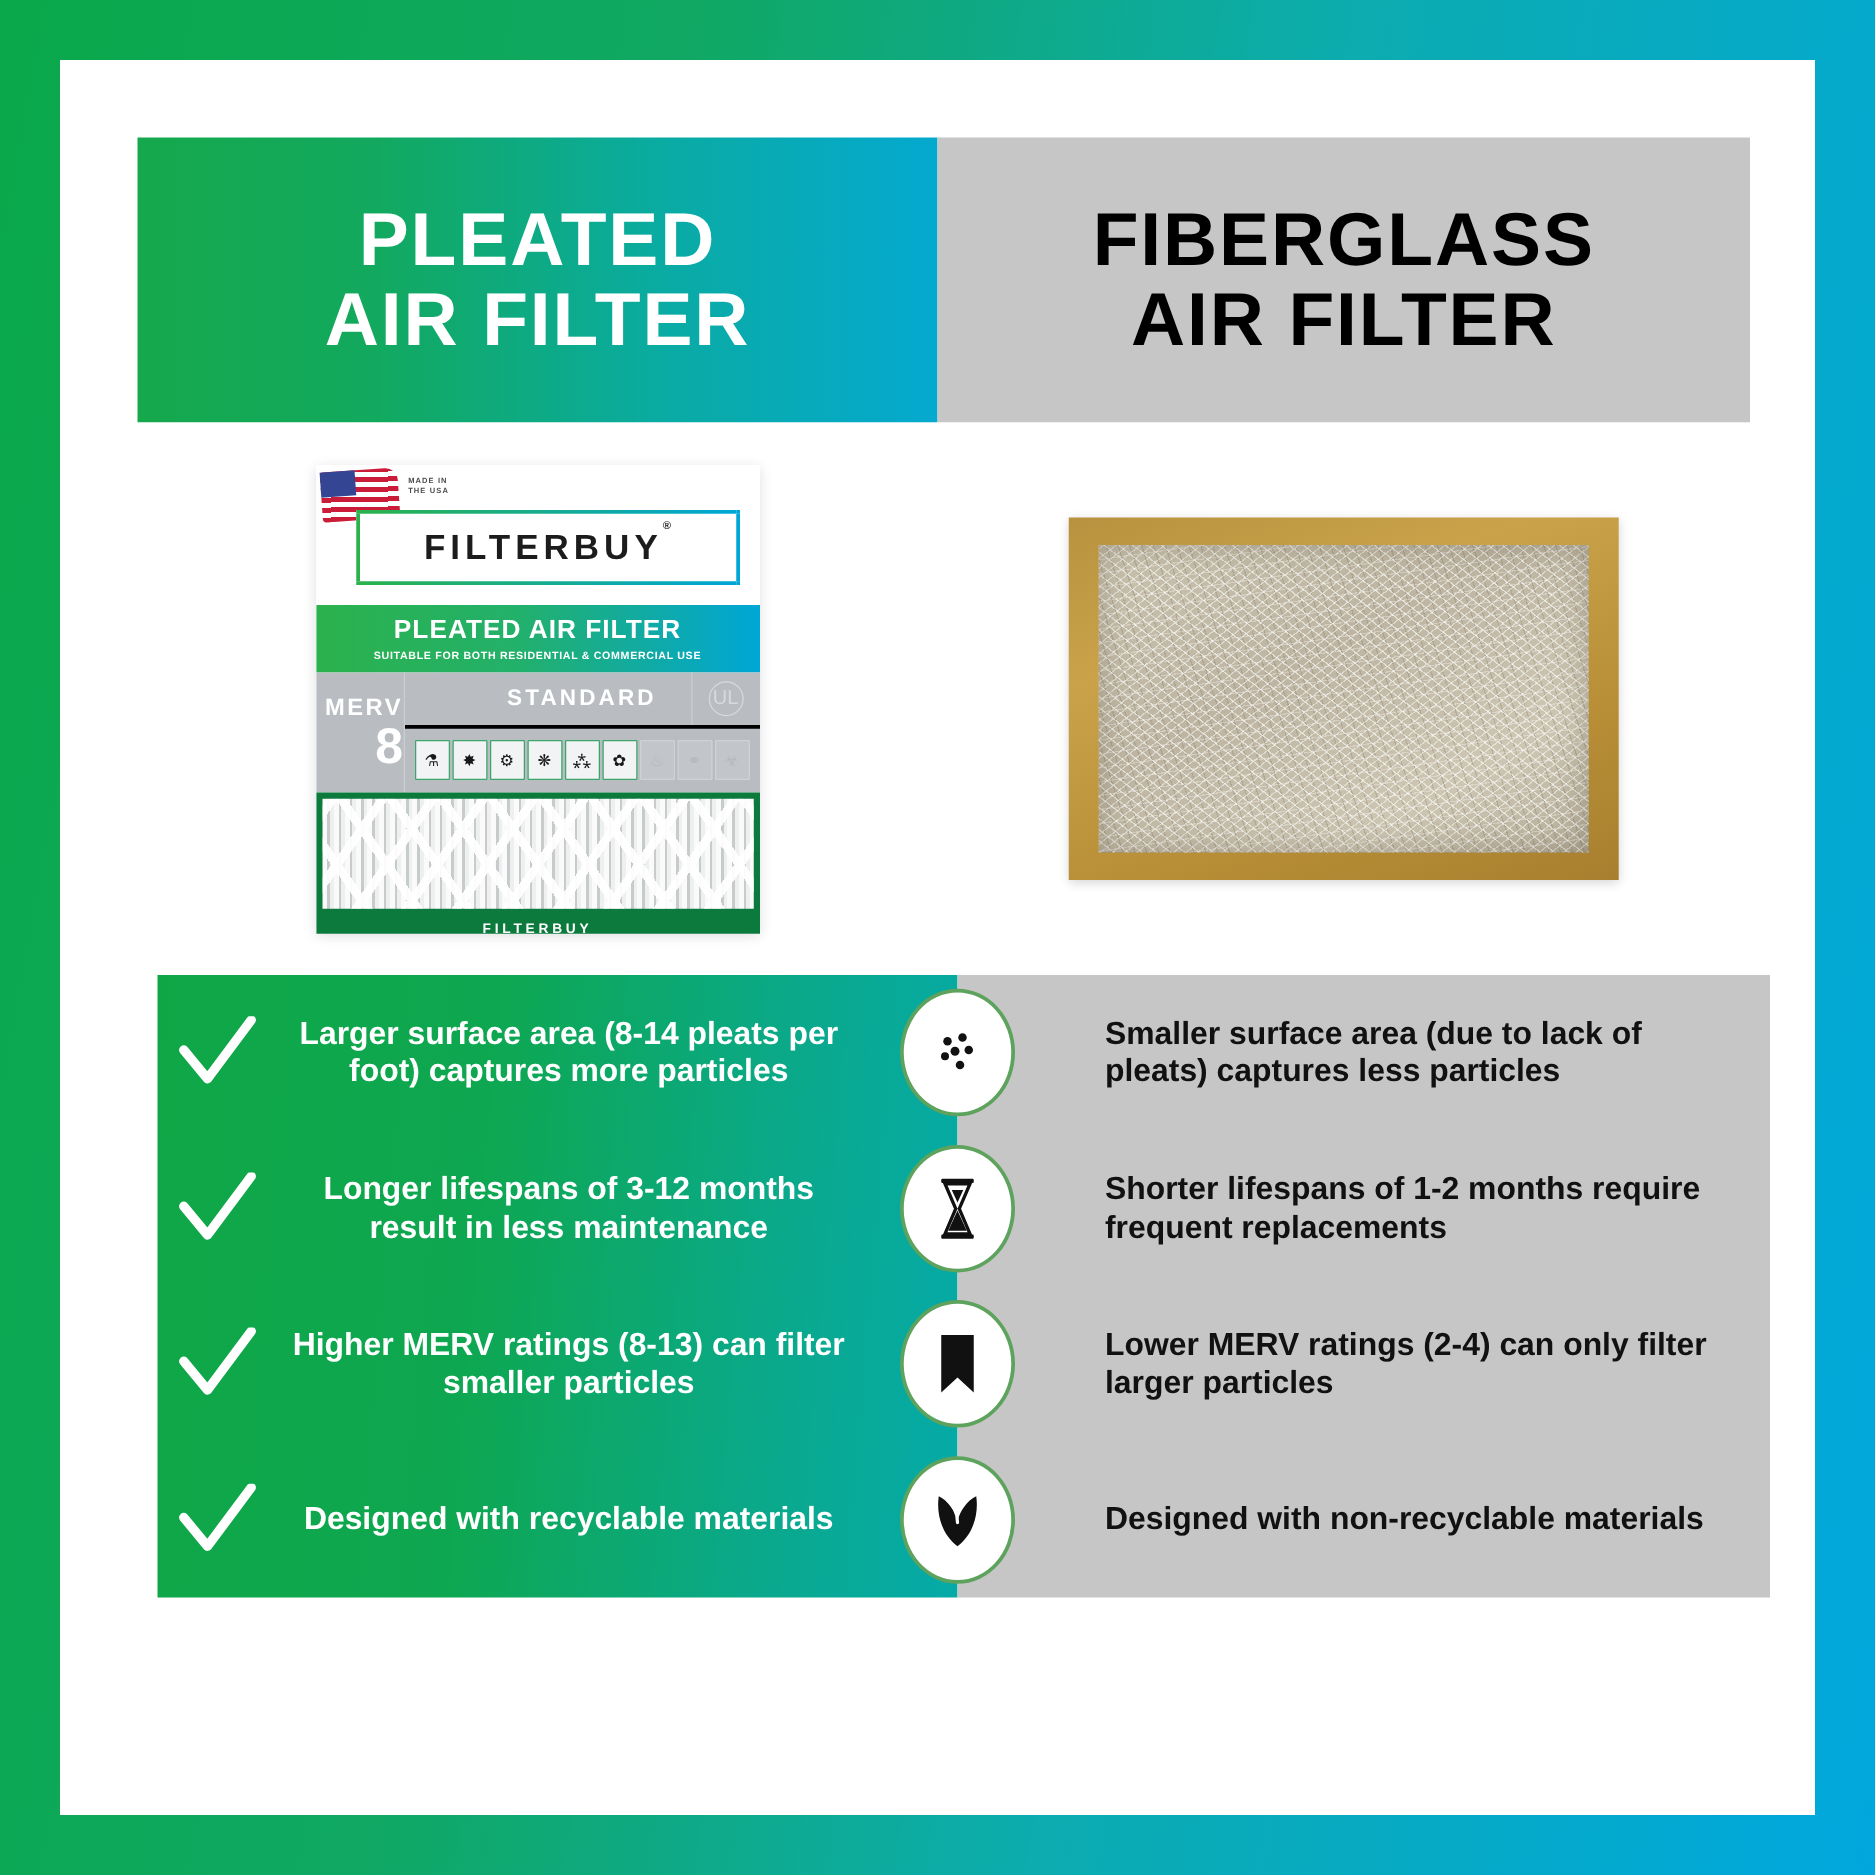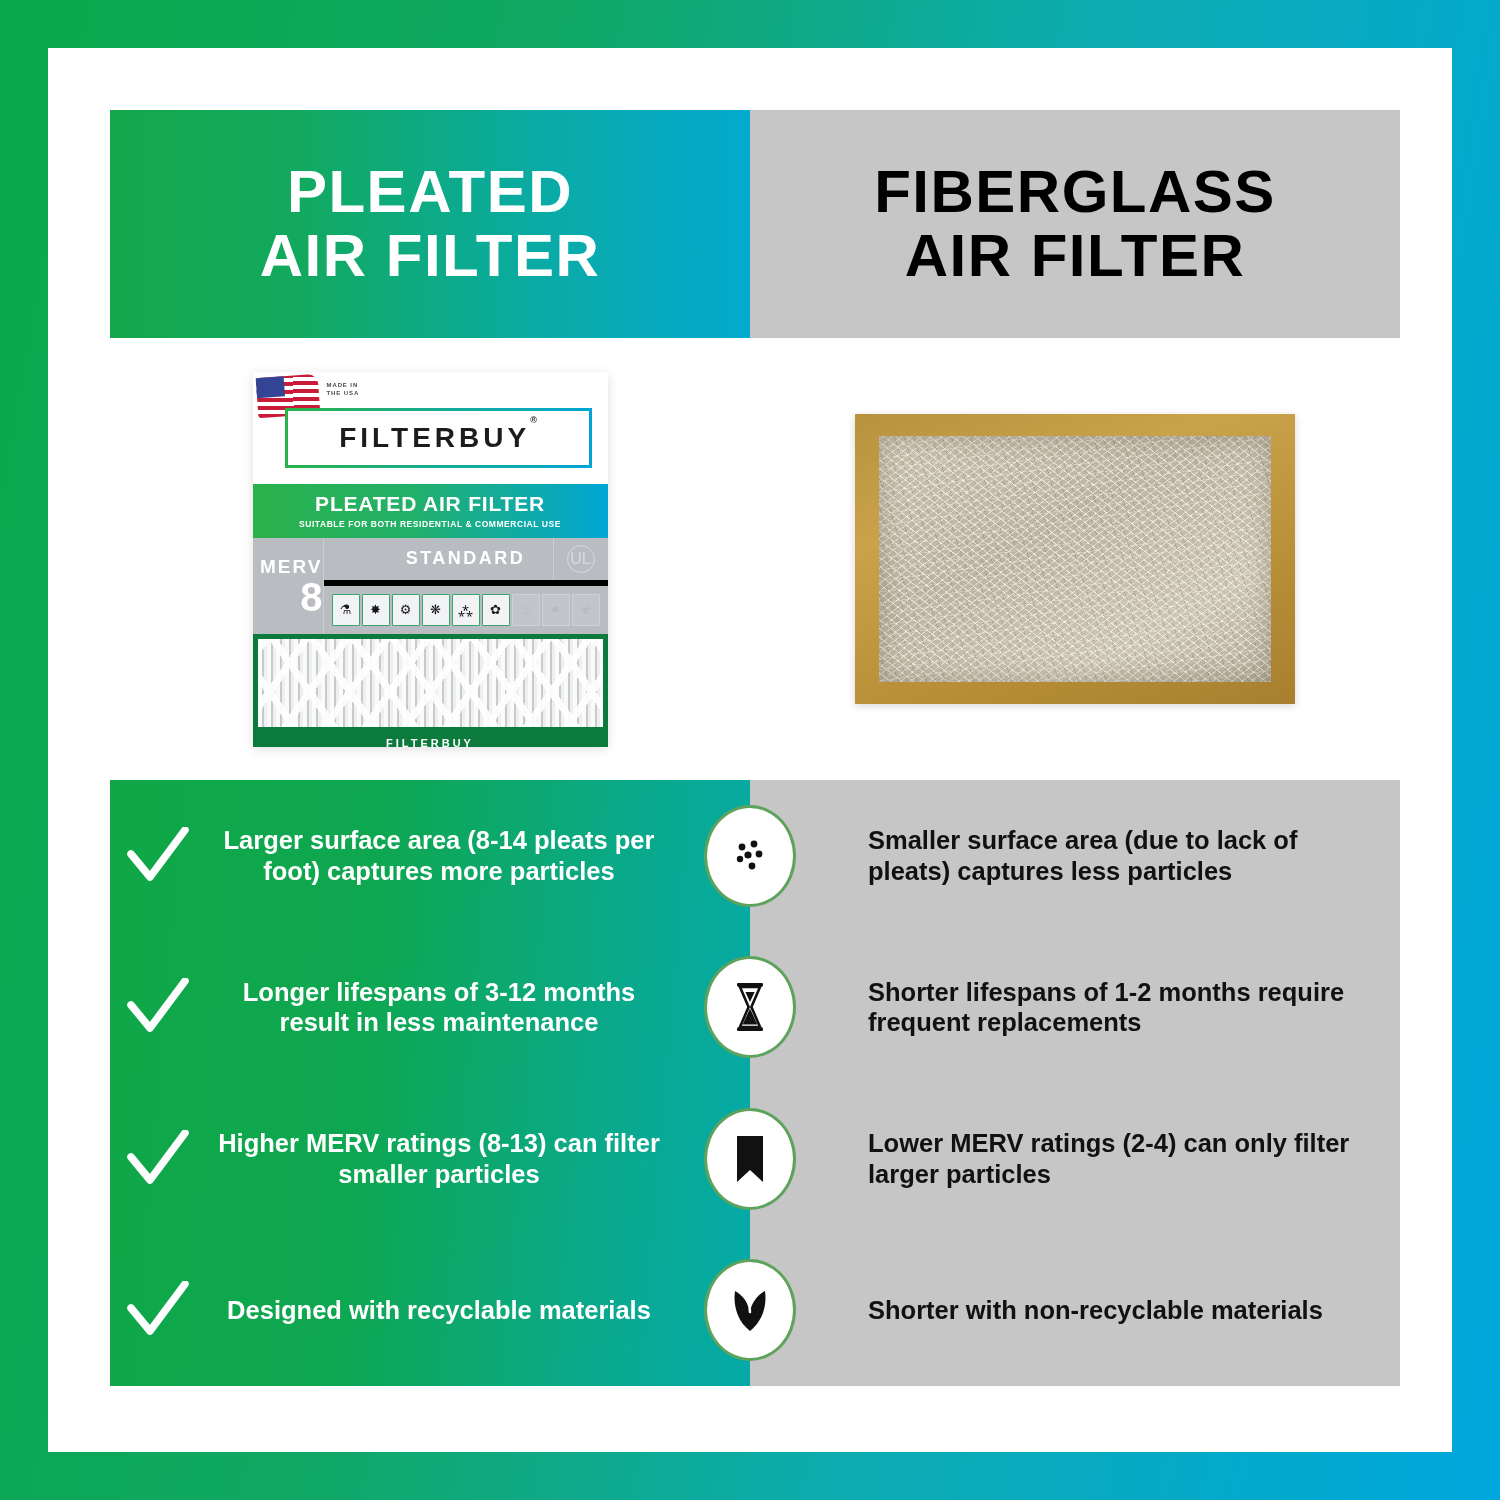--- a/index.html
+++ b/index.html
@@ -89,21 +89,21 @@
   .box-grey{background:#b9bdc2;height:96px;position:relative;display:flex;}
   .merv-col{
     width:88px;display:flex;flex-direction:column;align-items:flex-end;justify-content:center;
     color:#fff;border-right:1px solid #cacdd1;
   }
   .merv-l{font-size:19px;font-weight:bold;letter-spacing:2px;}
   .merv-n{font-size:40px;font-weight:bold;line-height:.95;}
   .grade-col{flex:1;display:flex;flex-direction:column;}
   .grade-top{
     height:42px;display:flex;align-items:center;justify-content:center;
-    border-bottom:6px solid #000000;position:relative;
+    border-bottom:3px solid #000000;position:relative;
   }
   .grade-txt{color:#ffffff;font-size:18px;font-weight:bold;letter-spacing:2.5px;}
   .ul-col{
     position:absolute;right:0;top:0;width:54px;height:42px;
     border-left:1px solid #cacdd1;display:flex;align-items:center;justify-content:center;
   }
   .ul-mark{
     width:26px;height:26px;border-radius:50%;border:1.5px solid #d7dadd;
     display:flex;align-items:center;justify-content:center;
     font-size:16px;font-weight:normal;color:#d7dadd;text-align:center;
@@ -148,21 +148,21 @@
     background:
       repeating-linear-gradient(38deg,rgba(255,255,255,.55) 0 1px,transparent 1px 7px),
       repeating-linear-gradient(-38deg,rgba(255,255,255,.45) 0 1px,transparent 1px 6px),
       repeating-linear-gradient(72deg,rgba(120,110,90,.25) 0 1px,transparent 1px 9px),
       repeating-linear-gradient(-8deg,rgba(255,255,255,.3) 0 1px,transparent 1px 11px),
       linear-gradient(150deg,#c9c2ae 0%,#bdb5a1 40%,#cdc6b3 75%,#b6ae9a 100%);
     box-shadow:inset 0 0 26px rgba(90,78,54,.35);
   }
 
   
-  .compare{position:absolute;left:62px;top:732px;width:1290px;height:606px;display:flex;}
+  .compare{position:absolute;left:78px;top:732px;width:1290px;height:498px;display:flex;}
   .col-left{
     width:640px;
     background:linear-gradient(95deg,#0fa746 0%,#0ea751 40%,#0aa98e 78%,#05aaa8 100%);
   }
   .col-right{flex:1;background:#c6c6c6;}
   .rows{position:absolute;inset:0;display:flex;flex-direction:column;}
   .row{flex:1;display:flex;align-items:center;position:relative;}
   .cell-l{
     width:640px;display:flex;align-items:center;box-sizing:border-box;
     padding-right:78px;
@@ -356,21 +356,21 @@
           <div class="row">
             <div class="cell-l">
               <div class="check">
                 <svg width="62" height="58" viewBox="0 0 62 58">
                   <path d="M4 27 L23 50 L58 3" fill="none" stroke="#ffffff" stroke-width="7.5" stroke-linecap="round" stroke-linejoin="round"></path>
                 </svg>
               </div>
               <div class="txt-l">Designed with recyclable materials</div>
             </div>
             <div class="cell-r">
-              <div class="txt-r">Shorter with non-recyclable materials</div>
+              <div class="txt-r">Designed with non-recyclable materials</div>
             </div>
             <div class="badge">
               <span>
                 <svg width="46" height="46" viewBox="0 0 46 46">
                   <path d="M23 44 C10 34 6 18 8 4 C16 8 21 16 23 24 C25 16 30 8 38 4 C40 18 36 34 23 44 Z" fill="#111"></path>
                   <path d="M23 25 C23 18 20 11 15 7" stroke="#ffffff" stroke-width="2.6" fill="none" stroke-linecap="round"></path>
                 </svg>
               </span>
             </div>
           </div>

